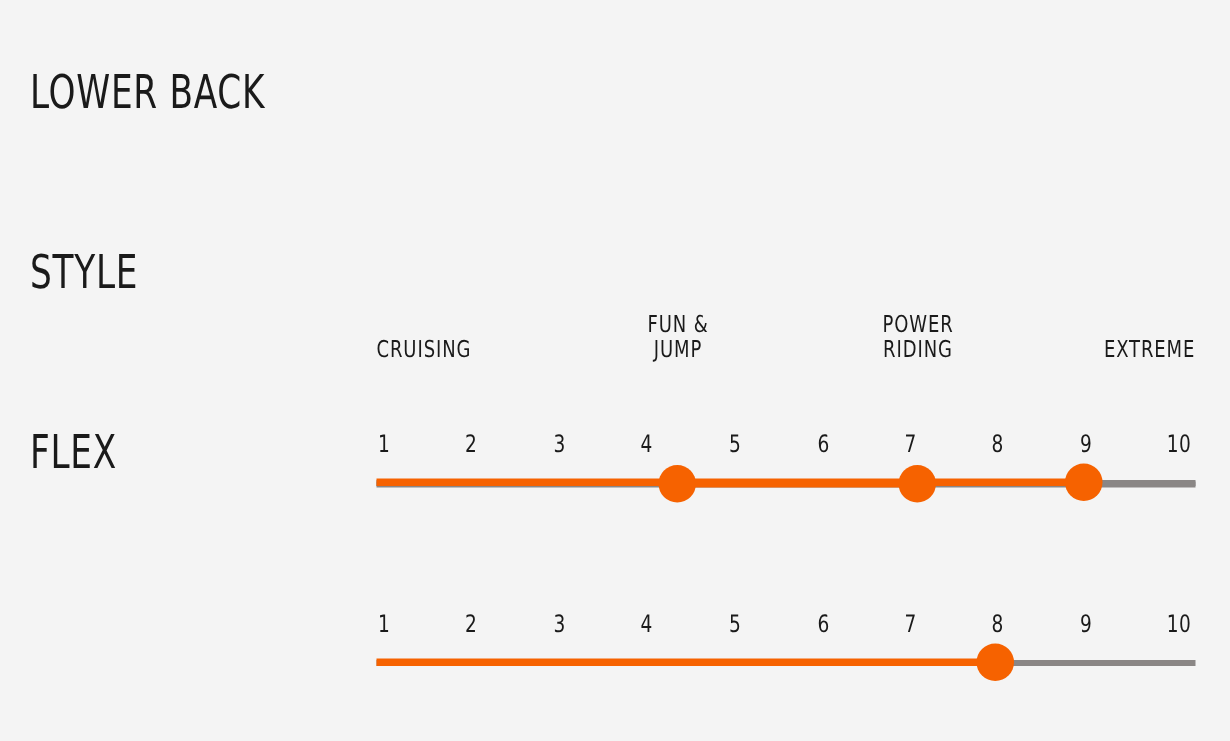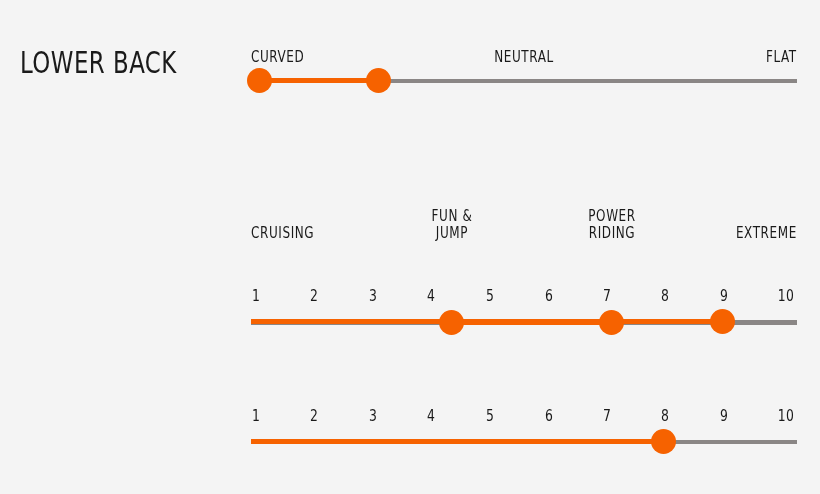--- a/index.html
+++ b/index.html
@@ -152,41 +152,25 @@
   .spec-row.row-3 .scale-captions { height: 62px; }
 </style>
 </head>
 <body>
 
 <div id="spec-panel">
     <div class="spec-row row-0">
       <div class="row-label">
         <div class="row-label-text">LOWER BACK</div>
       </div>
-      <div class="slider-area">
-        <div class="scale-captions">
-          <div class="scale-caption align-start" style="left: 0%;">
-            <span class="cap-line">CURVED</span>
-          </div>
-          <div class="scale-caption align-center" style="left: 50%; transform: translateX(-50%) scaleX(0.86);">
-            <span class="cap-line">NEUTRAL</span>
-          </div>
-          <div class="scale-caption align-end" style="right: 0%;">
-            <span class="cap-line">FLAT</span>
-          </div>
-        </div>
-        <div class="track-wrap">
-          <div class="track-base" style="background: rgb(138, 134, 133);"></div>
-          <div class="track-fill" style="background: rgb(246, 98, 0); left: 1.5%; width: 21.8%;"></div>
-          <div class="track-knob" style="background: rgb(246, 98, 0); left: 1.5%;"></div>
-          <div class="track-knob" style="background: rgb(246, 98, 0); left: 23.3%;"></div>
-        </div>
-      </div>
     </div>
     <div class="spec-row row-1">
+      <div class="row-label">
+        <div class="row-label-text">STYLE</div>
+      </div>
       <div class="slider-area">
         <div class="scale-captions">
           <div class="scale-caption align-start" style="left: 0%;">
             <span class="cap-line">CRUISING</span>
           </div>
           <div class="scale-caption align-center" style="left: 36.8%; transform: translateX(-50%) scaleX(0.86);">
             <span class="cap-line">FUN &amp;</span>
             <span class="cap-line">JUMP</span>
           </div>
           <div class="scale-caption align-center" style="left: 66.1%; transform: translateX(-50%) scaleX(0.86);">
@@ -199,20 +183,23 @@
         </div>
         <div class="track-wrap">
           <div class="track-base" style="background: rgb(138, 134, 133);"></div>
           <div class="track-fill" style="background: rgb(246, 98, 0); left: 36.8%; width: 29.3%;"></div>
           <div class="track-knob" style="background: rgb(246, 98, 0); left: 36.8%;"></div>
           <div class="track-knob" style="background: rgb(246, 98, 0); left: 66.1%;"></div>
         </div>
       </div>
     </div>
     <div class="spec-row row-2">
+      <div class="row-label">
+        <div class="row-label-text">FLEX</div>
+      </div>
       <div class="slider-area">
         <div class="scale-captions">
           <div class="scale-caption align-center numeric" style="left: 0.9%; transform: translateX(-50%) scaleX(0.86);">
             <span class="cap-line">1</span>
           </div>
           <div class="scale-caption align-center numeric" style="left: 11.6%; transform: translateX(-50%) scaleX(0.86);">
             <span class="cap-line">2</span>
           </div>
           <div class="scale-caption align-center numeric" style="left: 22.3%; transform: translateX(-50%) scaleX(0.86);">
             <span class="cap-line">3</span>

